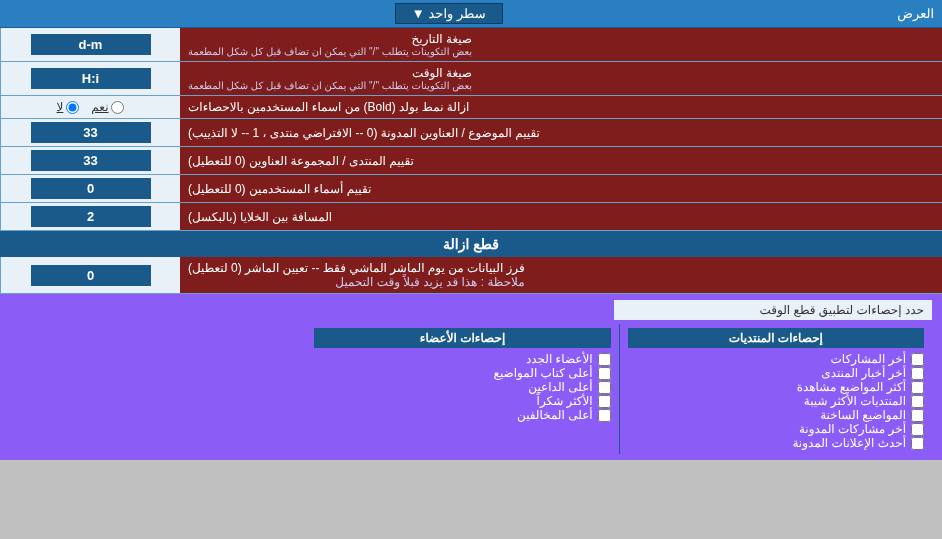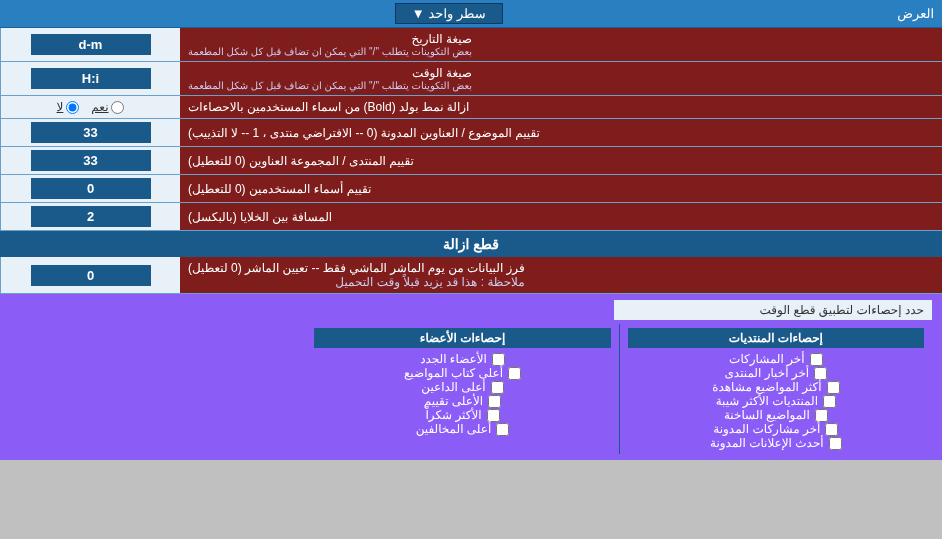--- a/index.html
+++ b/index.html
@@ -126,21 +126,20 @@
       margin-bottom: 4px;
     }
 
     .checkbox-item {
       display: flex;
       align-items: center;
       gap: 5px;
       direction: rtl;
       color: #fff;
       font-size: 12px;
-      justify-content: center;
     }
 
     .checkbox-item input[type="checkbox"] {
       width: 13px;
       height: 13px;
     }
   </style>
 </head>
 <body>
 
@@ -294,24 +293,20 @@
       <div class="checkbox-item">
         <input type="checkbox" style="">
         <span>أعلى كتاب المواضيع</span>
       </div>
       <div class="checkbox-item">
         <input type="checkbox" style="">
         <span>أعلى الداعين</span>
       </div>
       <div class="checkbox-item">
         <input type="checkbox" style="">
-        <span>الأعلى تقييم</span>
-      </div>
-      <div class="checkbox-item">
-        <input type="checkbox" style="">
         <span>الأكثر شكراً</span>
       </div>
       <div class="checkbox-item">
         <input type="checkbox" style="">
         <span>أعلى المخالفين</span>
       </div>
     </div>
 
     <div style="flex:1;"></div>
   </div>

